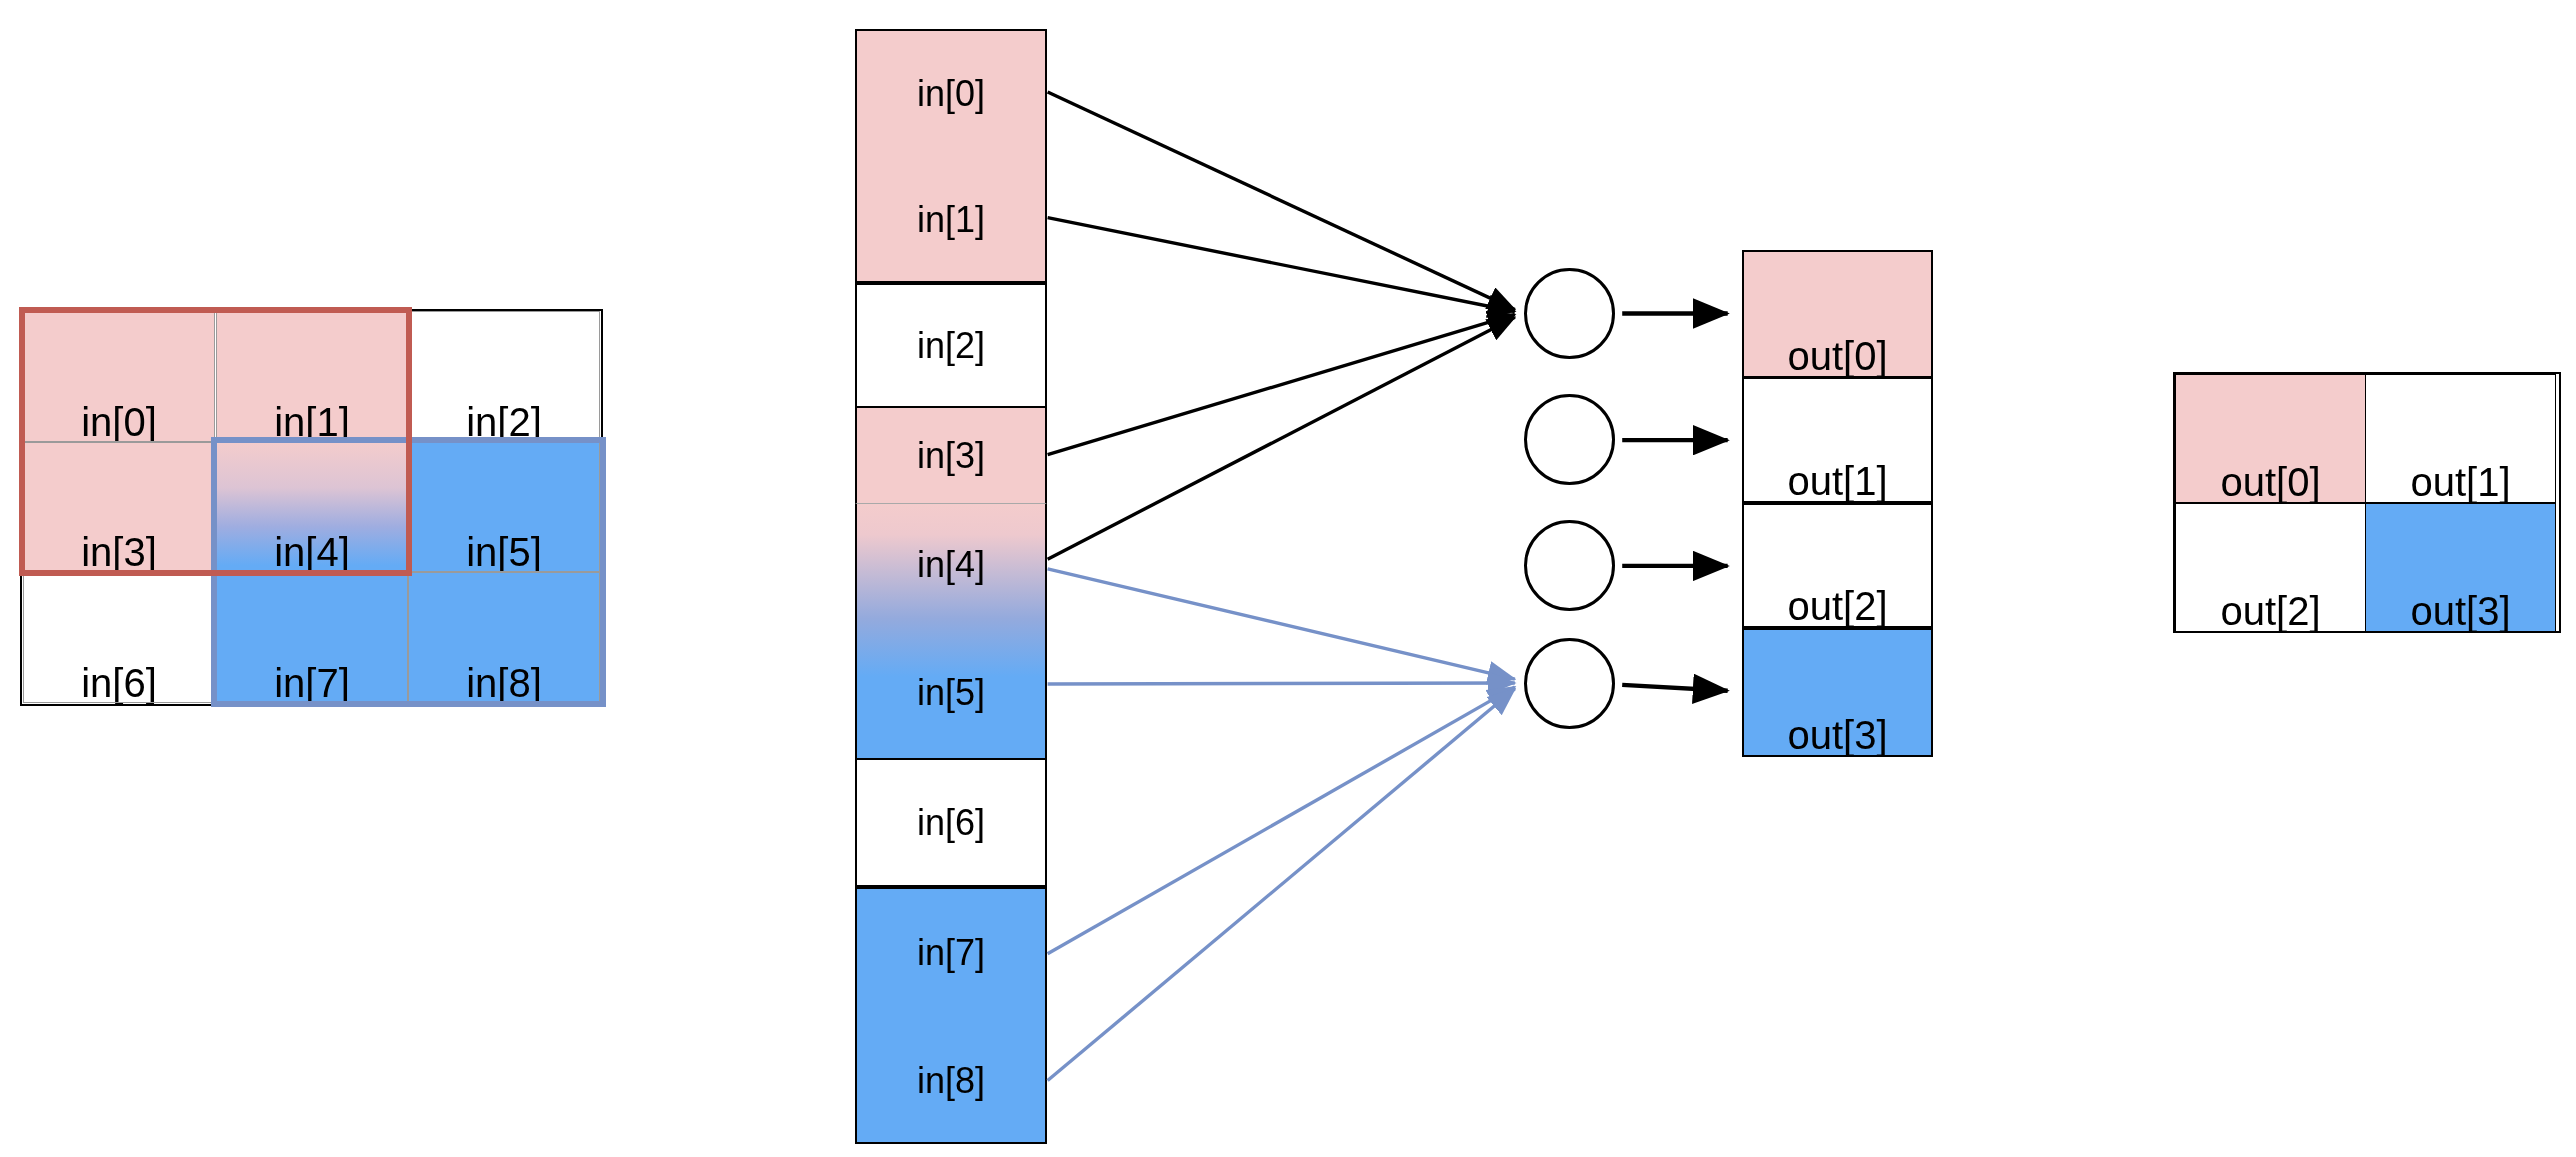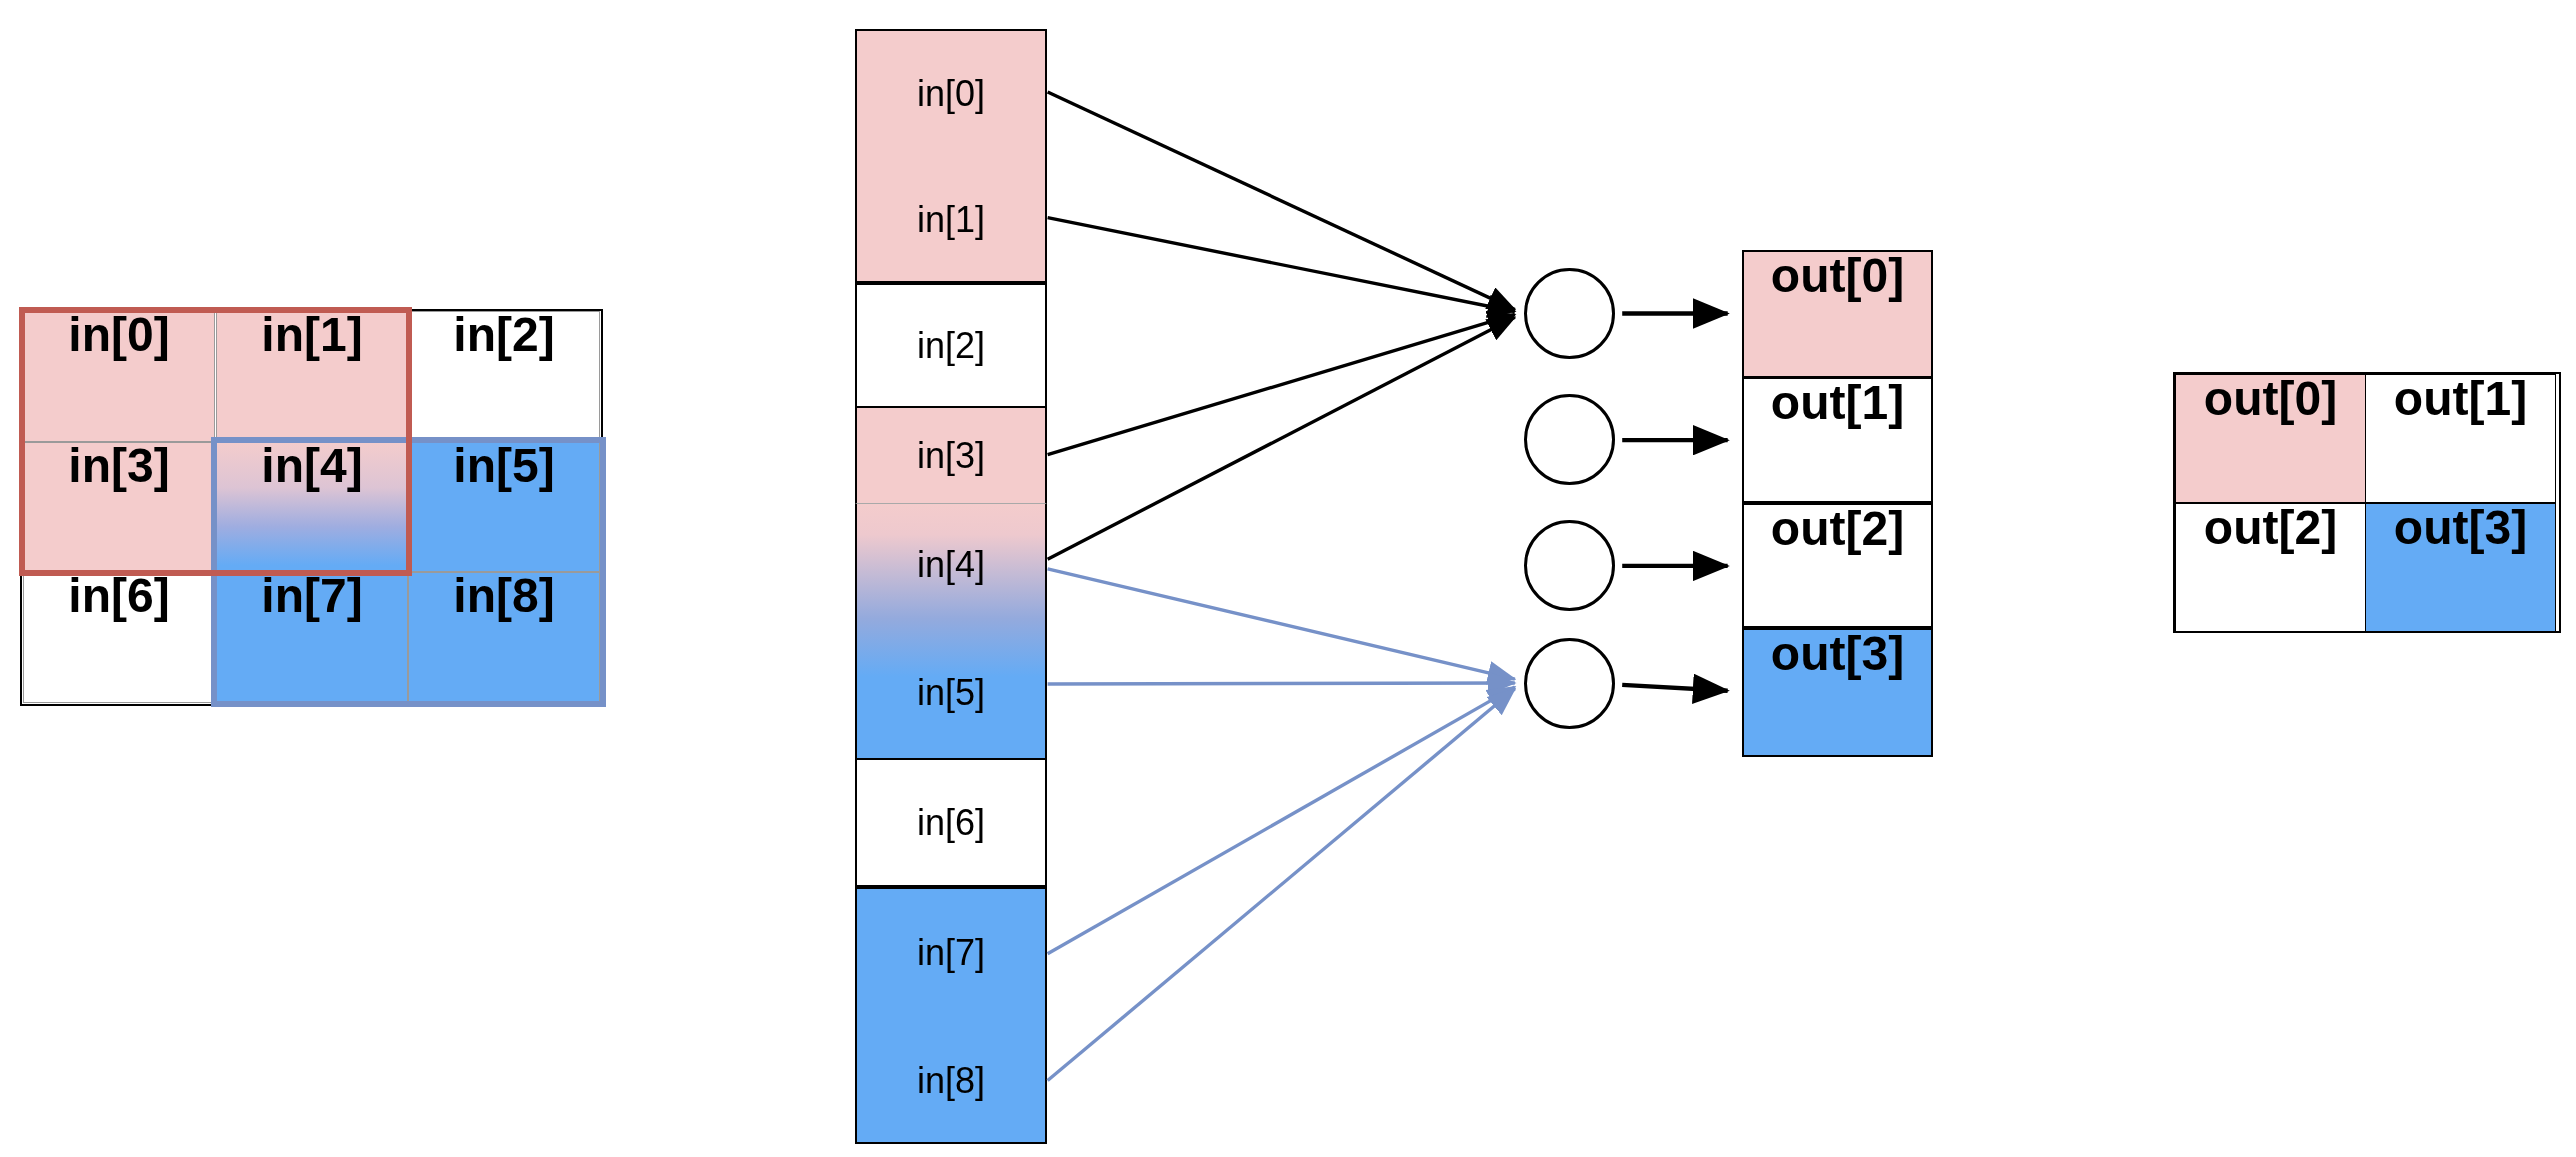--- a/index.html
+++ b/index.html
@@ -2,22 +2,22 @@
 <html><head>
 <meta charset="utf-8">
 <style>
   html,body{margin:0;padding:0;background:#ffffff;}
   .canvas{
     position:relative;width:2576px;height:1158px;background:#ffffff;overflow:hidden;
     font-family:"Liberation Sans", sans-serif;color:#000;
   }
   .abs{position:absolute;box-sizing:border-box;}
   .cell{
-    position:absolute;box-sizing:border-box;display:flex;align-items:flex-start;justify-content:center;
-    font-size:48px;line-height:1;font-weight:bold;
+    position:absolute;box-sizing:border-box;display:flex;align-items:flex-end;justify-content:center;
+    font-size:40px;line-height:1;
   }
   .lbl{display:flex;align-items:center;justify-content:center;font-size:36px;line-height:1;}
   
   .f-pink{background:#f4cccc;}
   .f-blue{background:#64abf5;}
   .f-white{background:#ffffff;}
   .f-grad-cell{background:linear-gradient(180deg,#f4cccc 0%,#ddc4d4 35%,#9fade0 65%,#64abf5 95%);}
   .f-grad-col{background:linear-gradient(180deg,#f4cccc 0%,#eec9ce 12%,#94aadd 45%,#64abf5 68%);}
   
   .lcell{outline:1px solid #9a9a9a;outline-offset:-1px;}

